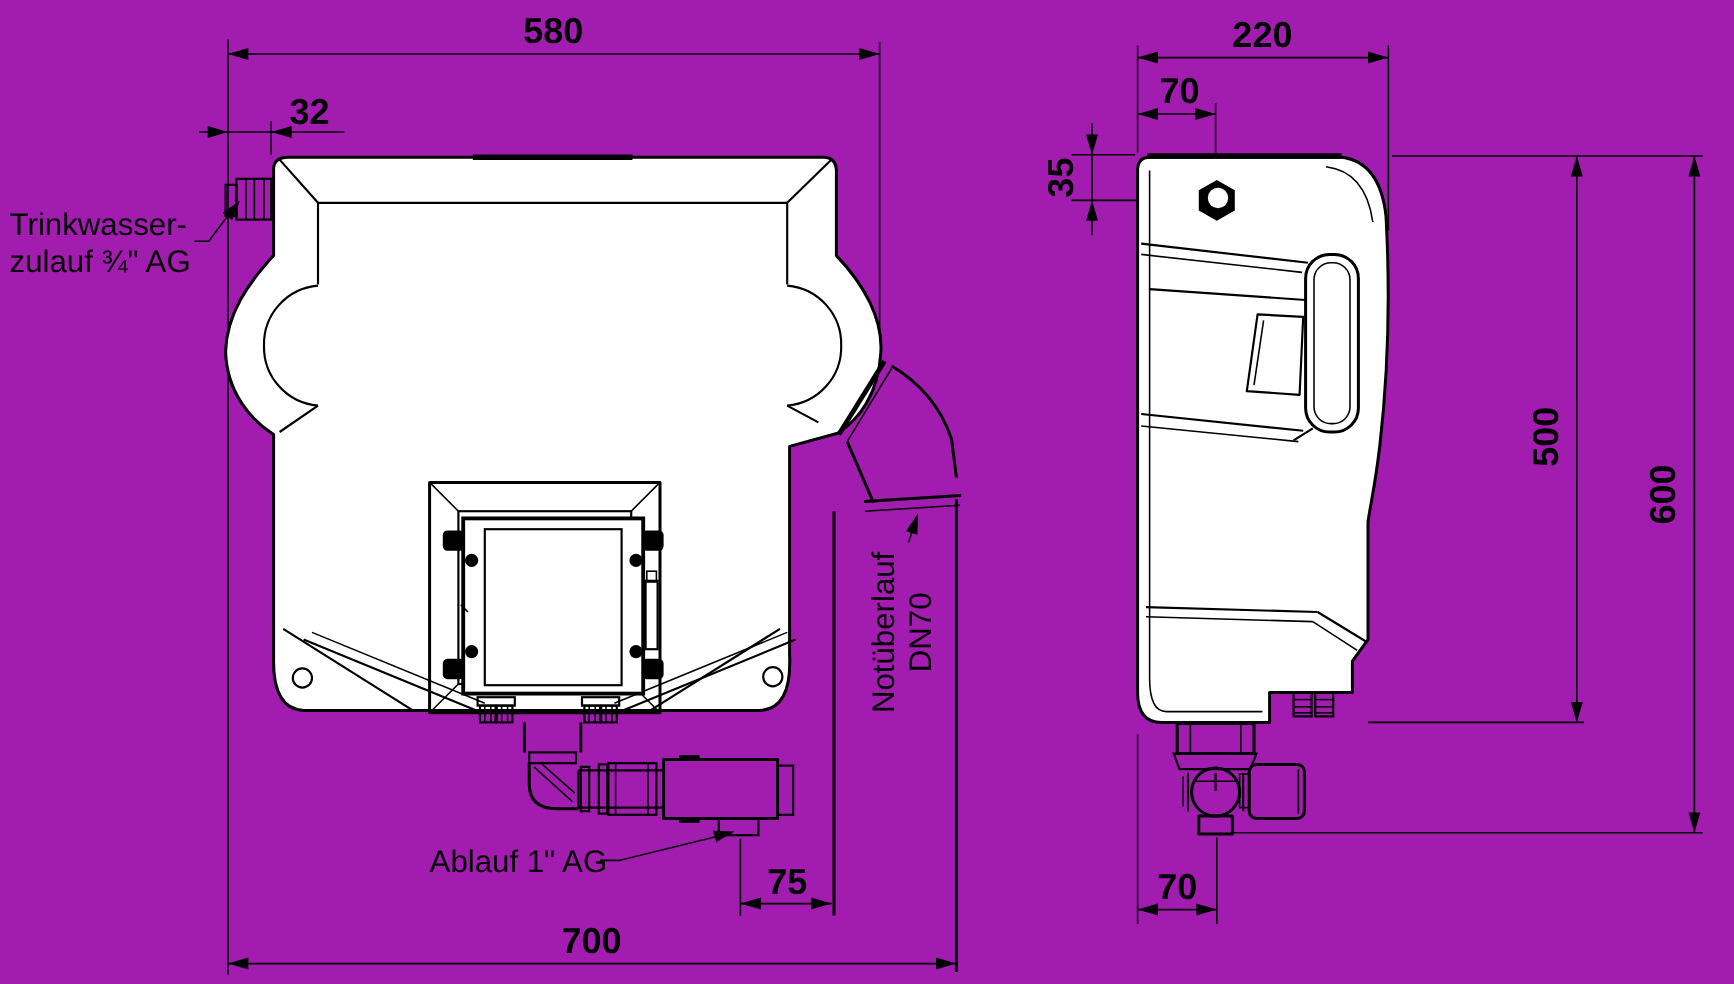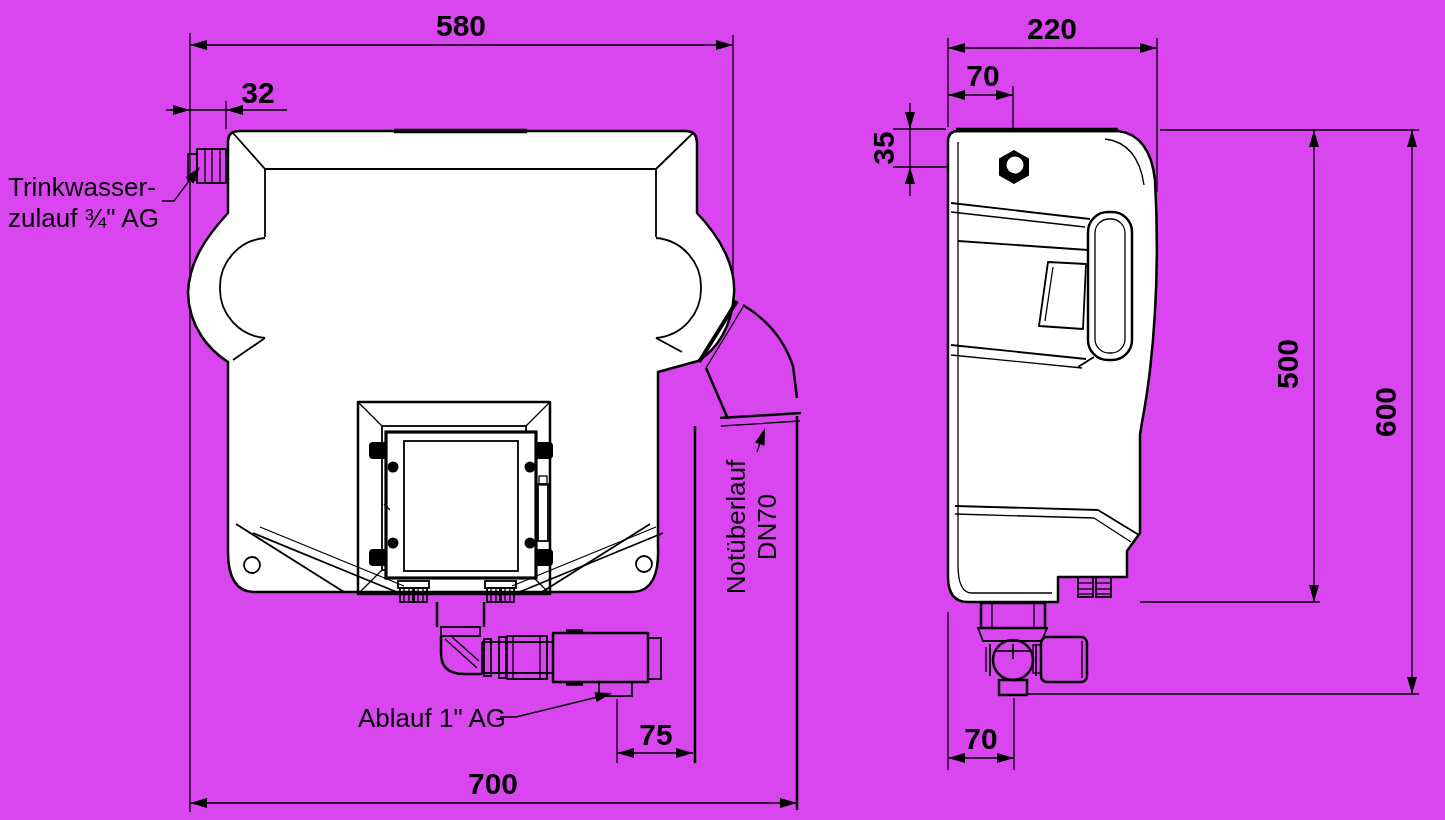--- a/index.html
+++ b/index.html
@@ -1,16 +1,16 @@
 <!DOCTYPE html>
 <html><head>
 <meta charset="utf-8">
 <style>
   html,body{margin:0;padding:0;background:#ffffff;}
-  .stage{width:1445px;height:820px;position:relative;background:#d946ef;font-family:"Liberation Sans",sans-serif;}
+  .stage{width:1445px;height:820px;position:relative;background:#a21caf;font-family:"Liberation Sans",sans-serif;}
   svg{display:block;}
   text{fill:#000000;}
   .dim{font-size:30px;font-weight:bold;}
   .lbl{font-size:26px;font-weight:normal;}
   .thin{stroke:#000;stroke-width:1.3;fill:none;}
   .med{stroke:#000;stroke-width:1.8;fill:none;}
   .main{stroke:#000;stroke-width:2.5;fill:none;stroke-linejoin:round;}
   .mainf{stroke:#000;stroke-width:2.5;fill:#ffffff;stroke-linejoin:round;}
   .bold4{stroke:#000;stroke-width:4.5;fill:none;}
 </style>

